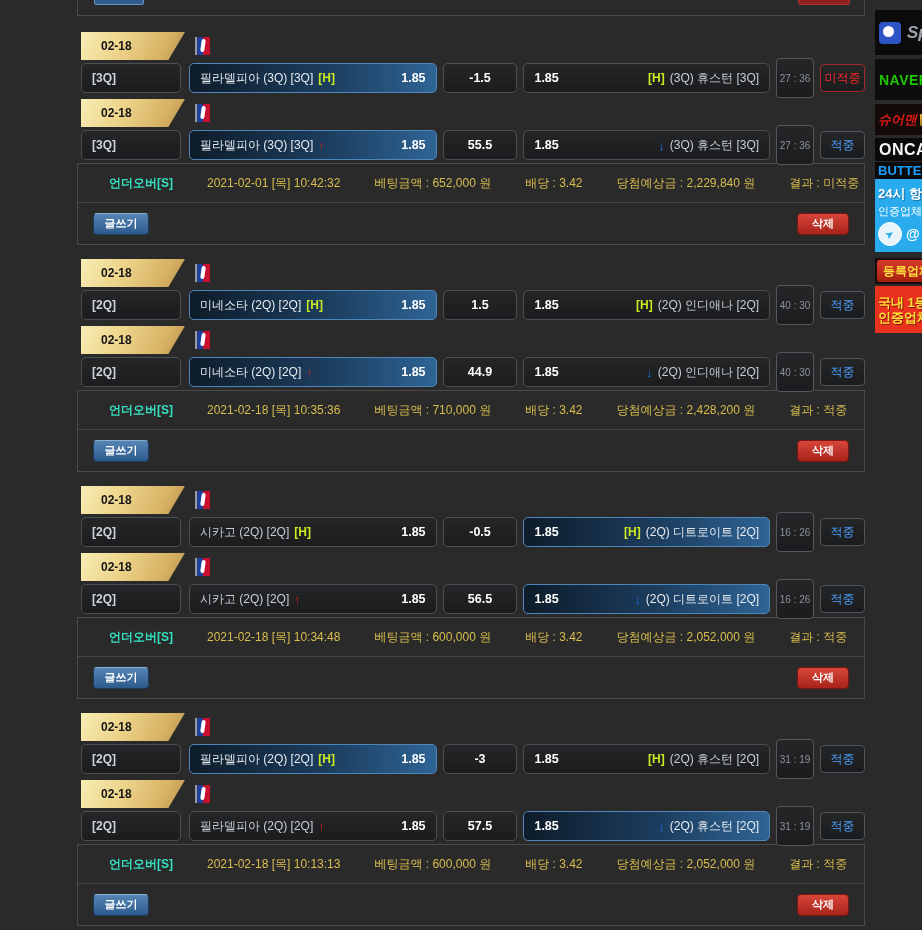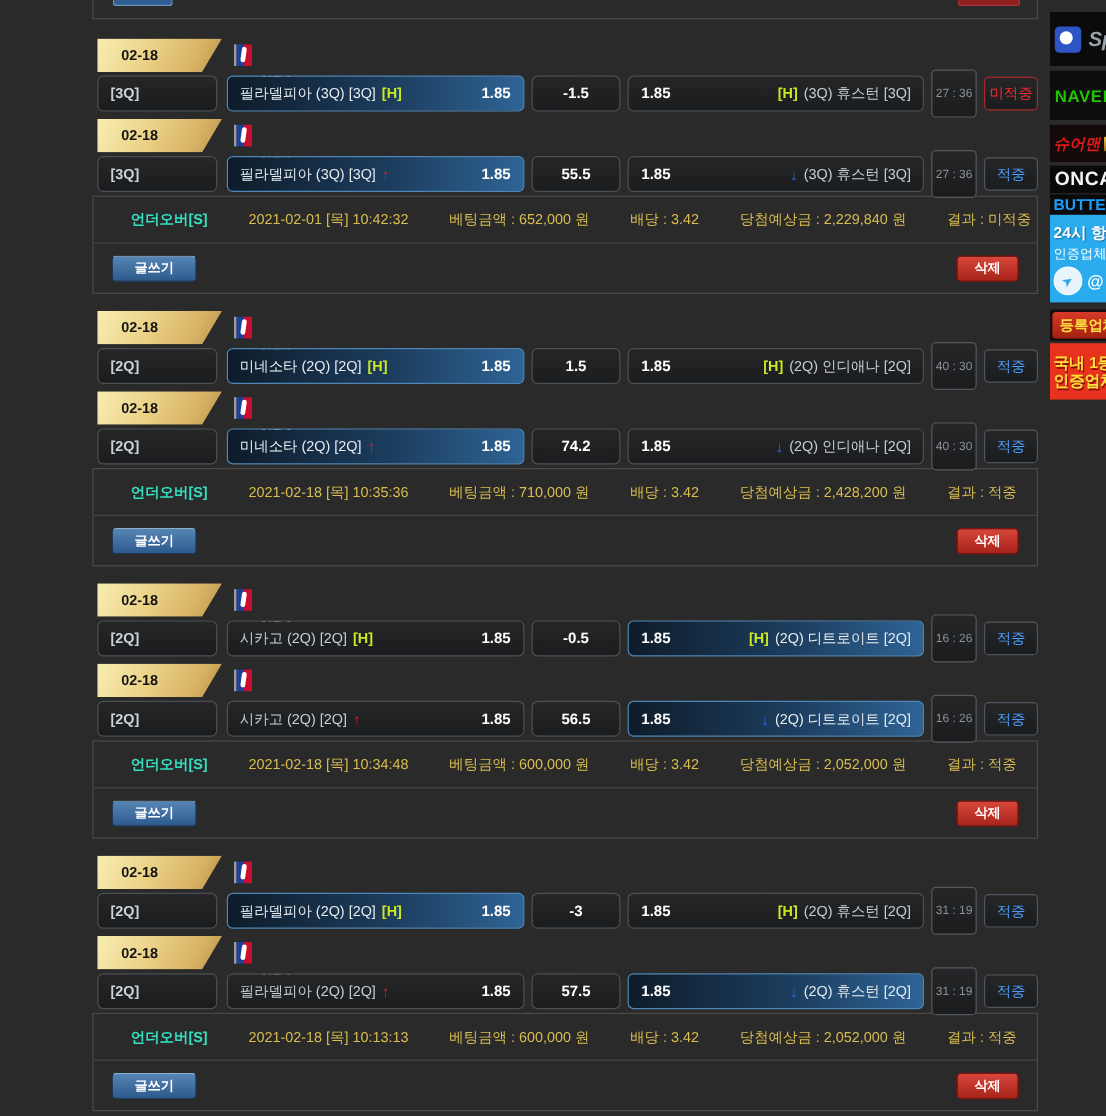--- a/index.html
+++ b/index.html
@@ -54,21 +54,21 @@
   .result-box.miss{color:#ff2a2a;border-color:#a52828;}
 
   .summary{border:1px solid #4a4a4a;margin-top:2px;}
   .summary-info{height:38px;border-bottom:1px solid #454545;display:flex;align-items:center;
     padding-left:31px;gap:34px;font-size:12px;white-space:nowrap;}
   .s-type{color:#35e0c0;font-weight:bold;}
   .s-y{color:#d9bd4e;}
   .btn-row{height:41px;display:flex;align-items:center;justify-content:space-between;padding:0 15px;}
   .btn{height:22px;border-radius:4px;color:#fff;font-size:11px;font-weight:bold;cursor:pointer;
     font-family:inherit;display:flex;align-items:center;justify-content:center;}
-  .btn-write{width:71px;background:linear-gradient(180deg,#5585b5,#2d5a8c);border:1px solid #1d3c5e;border-top-color:#88aed0;}
+  .btn-write{width:56px;background:linear-gradient(180deg,#5585b5,#2d5a8c);border:1px solid #1d3c5e;border-top-color:#88aed0;}
   .btn-delete{width:52px;background:linear-gradient(180deg,#d8463a,#a7231a);border:1px solid #7c150f;}
 
   
   .sidebar{position:absolute;left:875px;top:0;width:47px;height:930px;overflow:hidden;}
   .banner{position:absolute;left:0;width:170px;display:flex;align-items:center;cursor:pointer;}
   .b-sp{top:10px;height:45px;background:#0b0b0c;padding-left:4px;gap:6px;}
   .sp-icon{width:22px;height:22px;border-radius:4px;background:#2e55c4;position:relative;flex:none;}
   .sp-icon::after{content:'';position:absolute;left:4px;top:4px;width:11px;height:11px;border-radius:50%;background:#fff;}
   .sp-text{color:#9aa2ab;font-style:italic;font-weight:bold;font-size:17px;}
   .b-naver{top:59px;height:41px;background:#0d0d0d;color:#1ec800;font-weight:800;font-size:14px;padding-left:4px;letter-spacing:.5px;}
@@ -201,21 +201,21 @@
       </div>
     </div>
     <div class="bet-row">
       <div class="box q-box">[2Q]</div>
       <div class="box team-box home sel">
         <span class="name">미네소타 (2Q) [2Q]</span>
         <span class="arr-up">↑</span>
         <span class="spacer"></span>
         <span class="odds">1.85</span>
       </div>
-      <div class="box line-box">74.2</div>
+      <div class="box line-box">44.9</div>
       <div class="box team-box away">
         <span class="odds">1.85</span>
         <span class="spacer"></span>
         <span class="arr-down">↓</span>
         <span class="name">(2Q) 인디애나 [2Q]</span>
       </div>
       <div class="box score-box">40 : 30</div>
       <div class="box result-box hit">적중</div>
     </div>
     <div class="summary">

